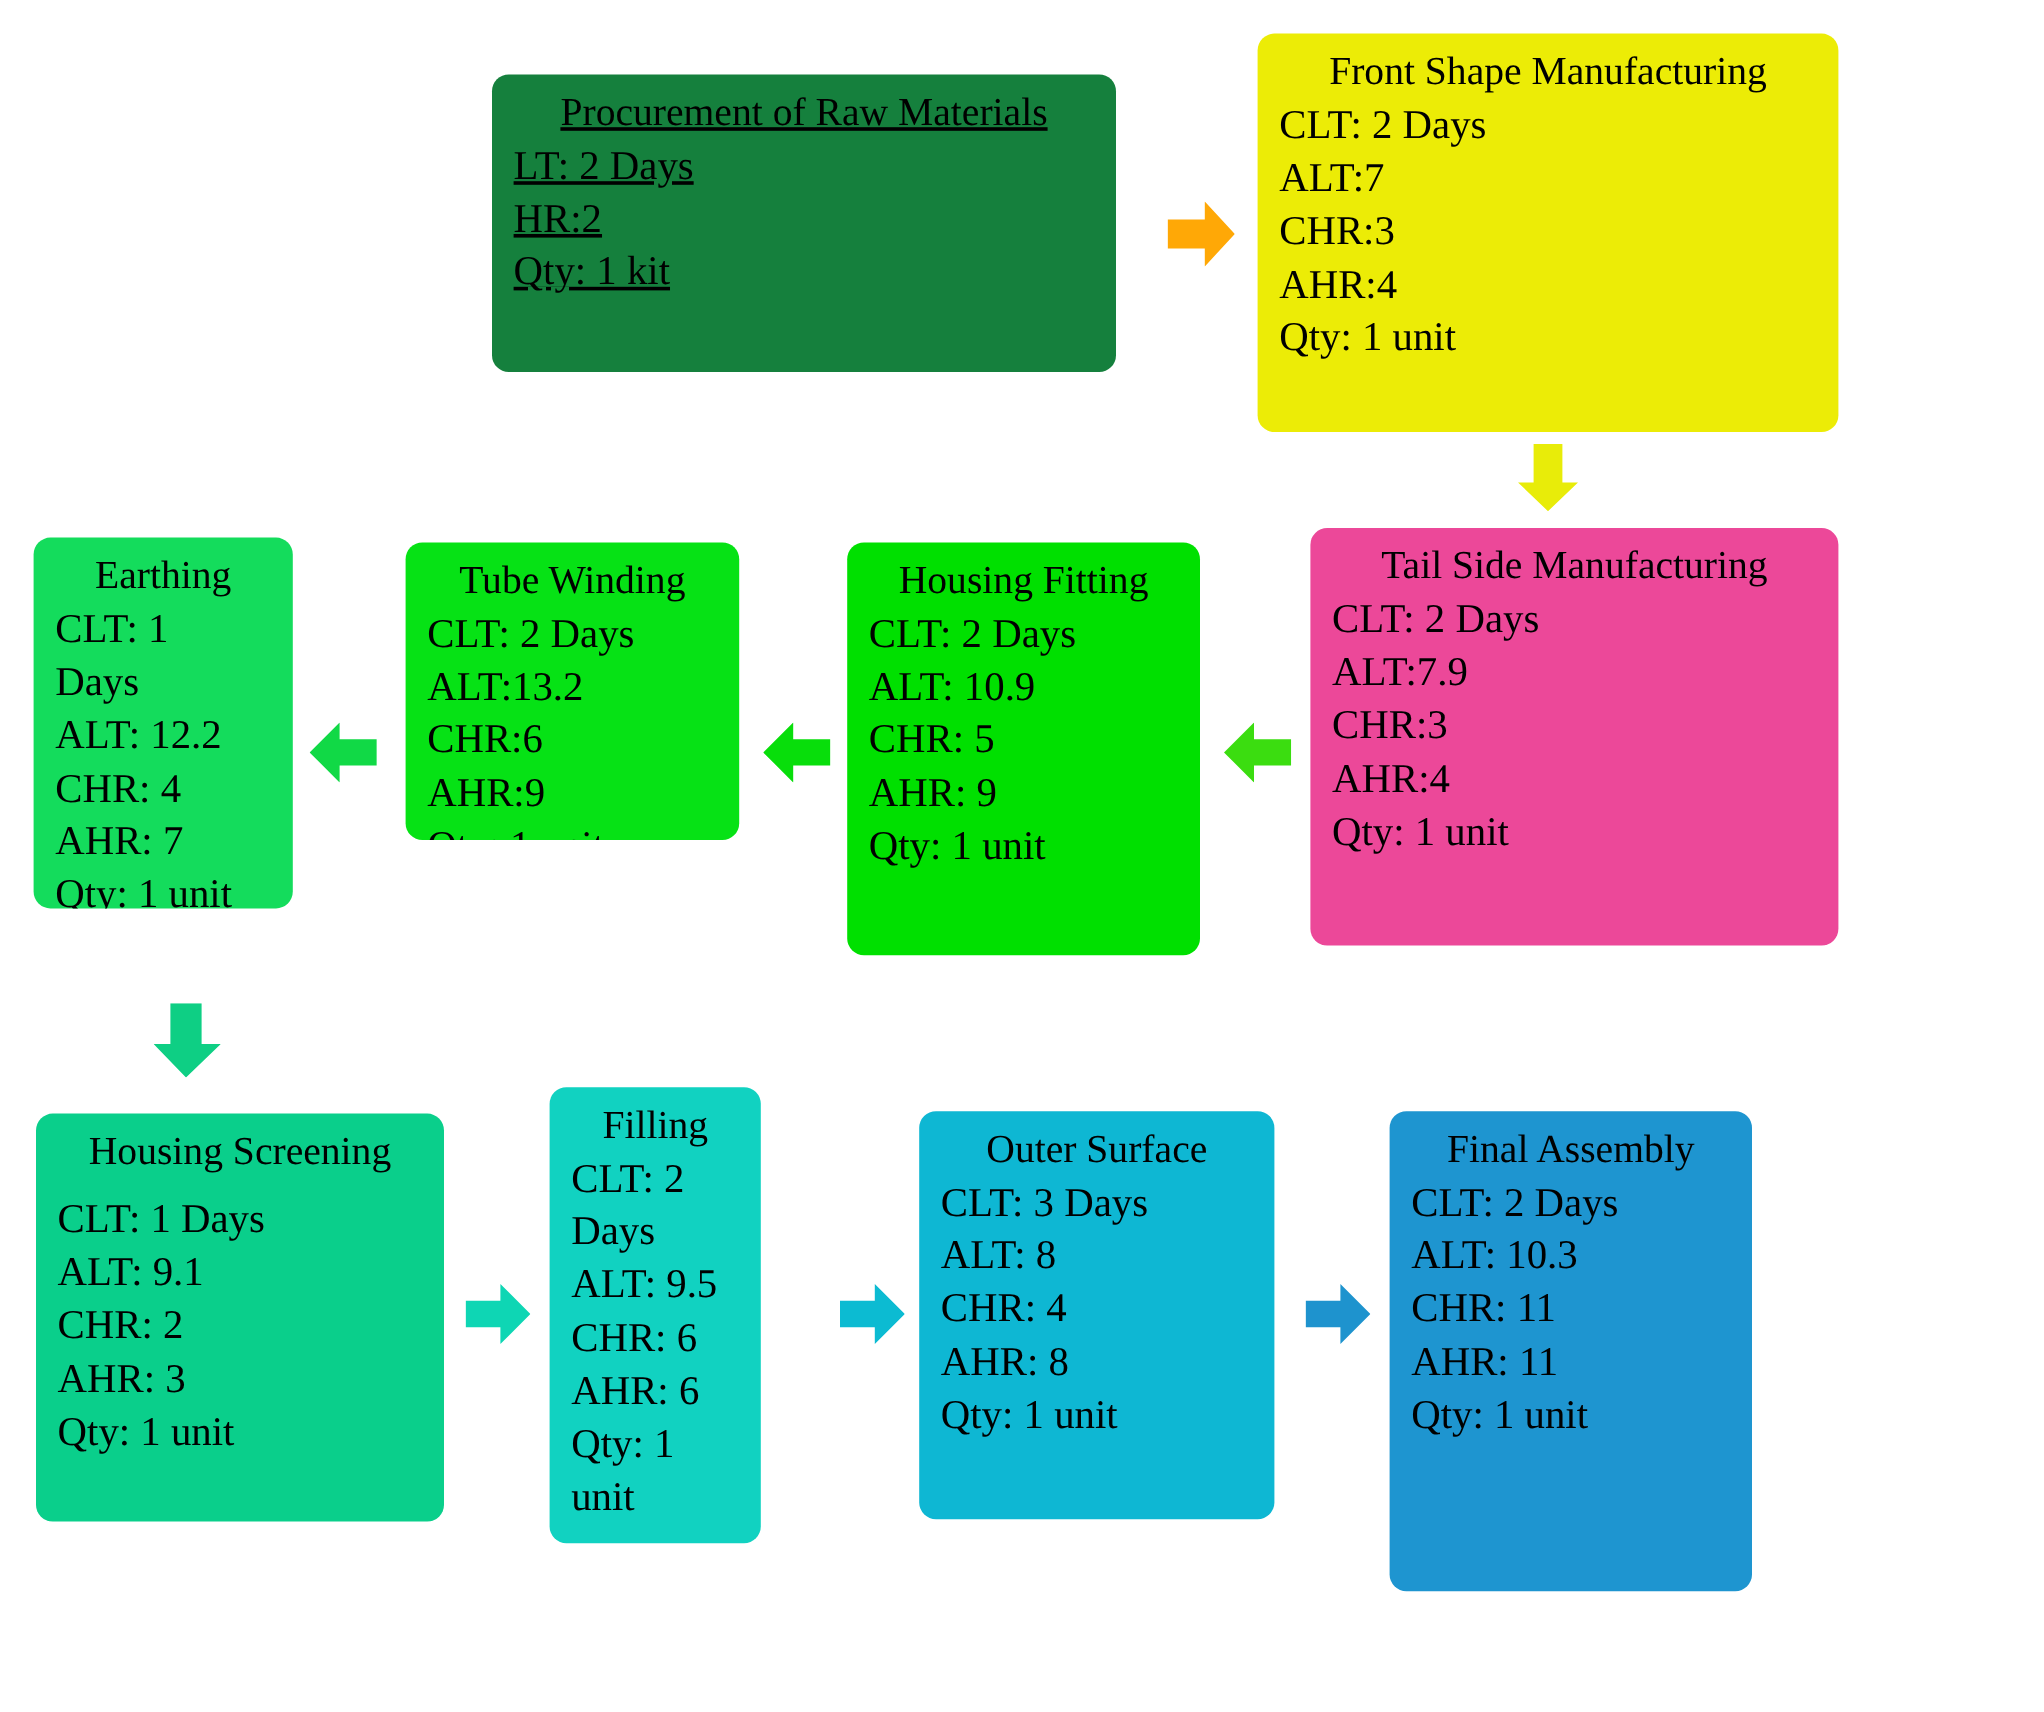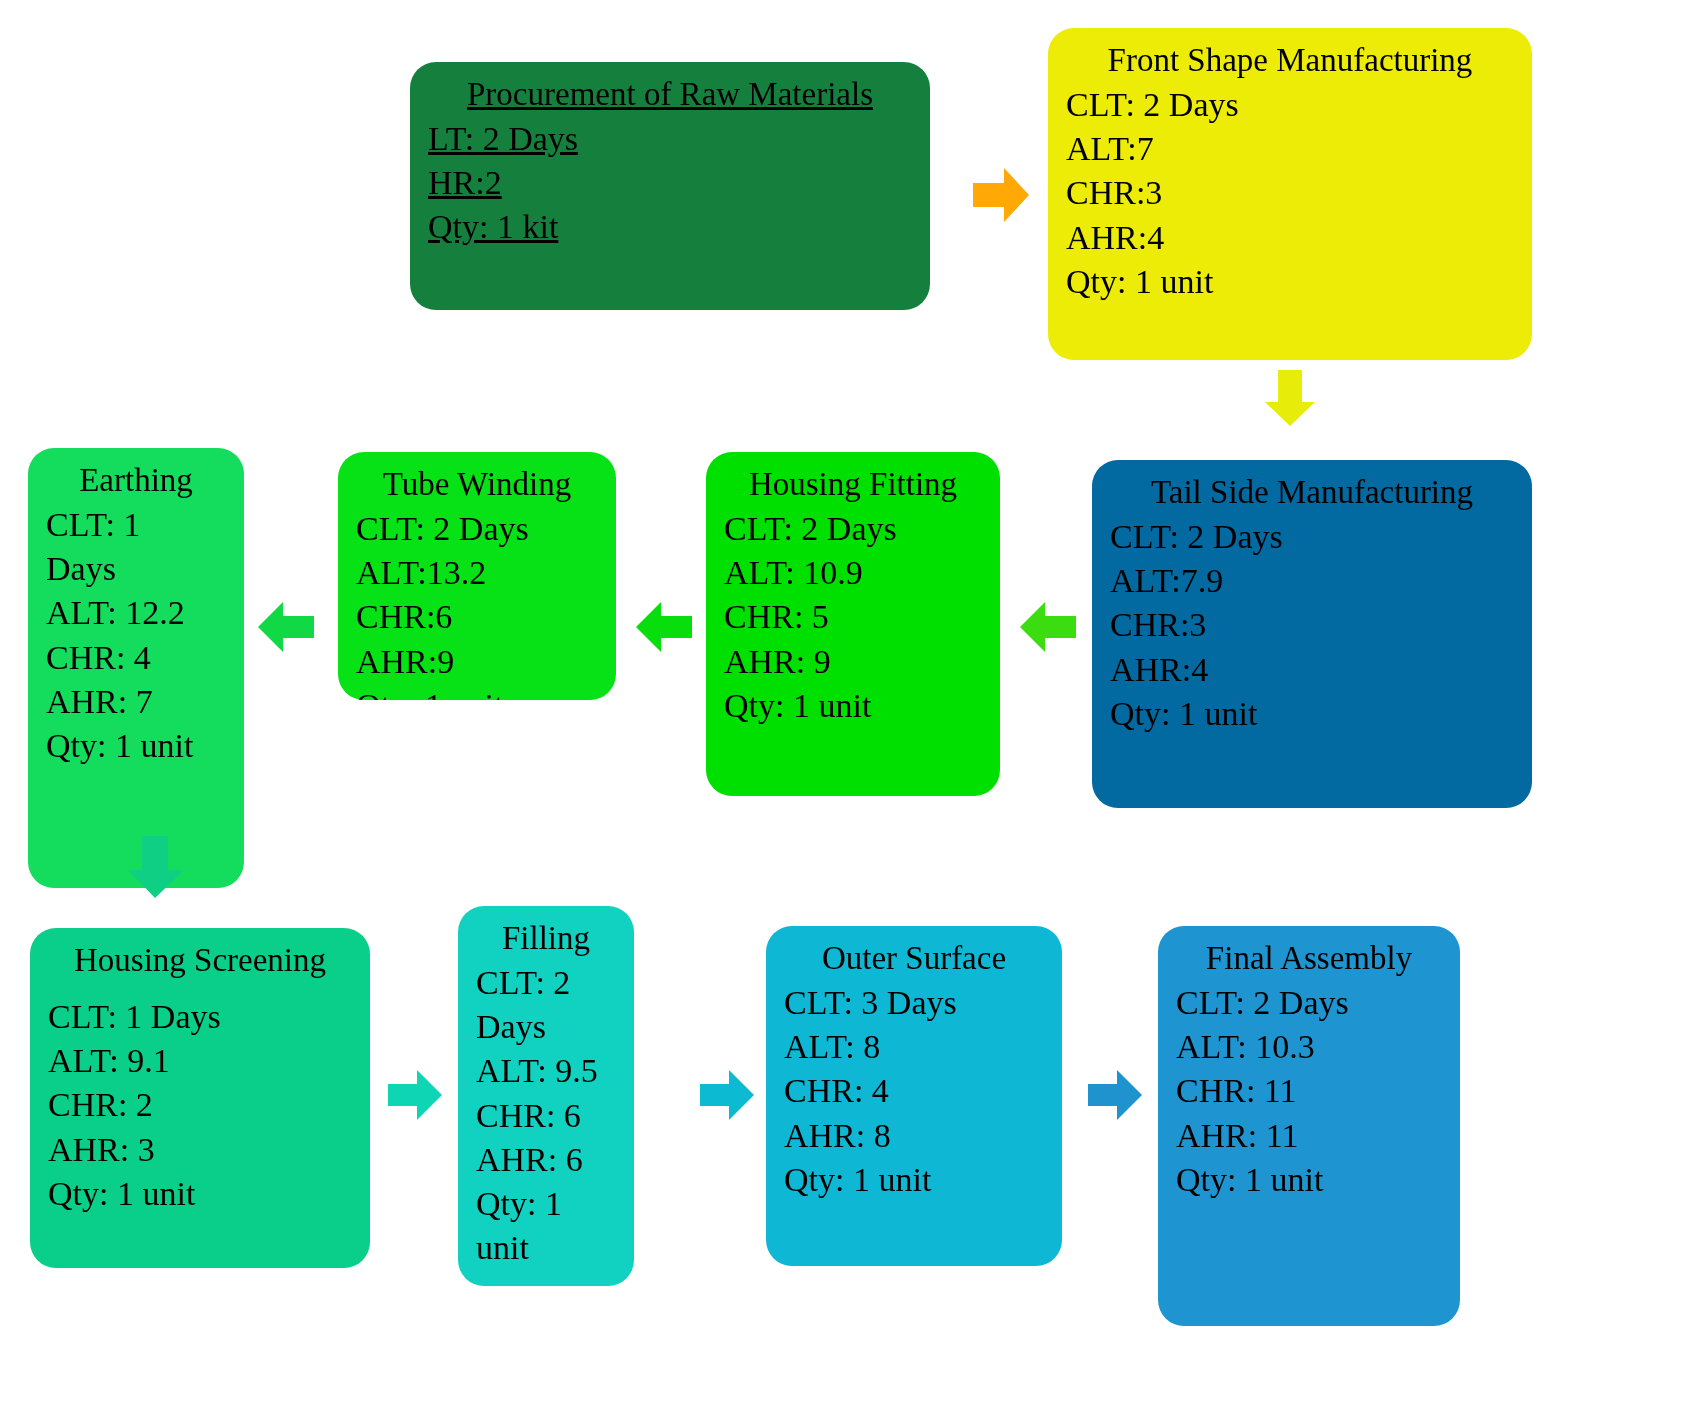--- a/index.html
+++ b/index.html
@@ -17,21 +17,21 @@
   }
   #canvas {
     position: absolute;
     left: 0; top: 0;
     width: 1703px;
     height: 1427px;
   }
   .node {
     position: absolute;
     box-sizing: border-box;
-    border-radius: 26px;
+    border-radius: 14px;
     padding: 14px 18px 12px 18px;
     display: flex;
     flex-direction: column;
     overflow: hidden;
   }
   .node-title {
     text-align: center;
     font-size: 33px;
     line-height: 1.12;
     white-space: nowrap;
@@ -83,21 +83,21 @@
       <div class="node-line">Qty: 1 unit</div>
     </div>
   </div>
 
   <div class="arrow" style="left:1265px; top:370px; width:50px; height:56px;">
     <svg viewBox="0 0 50 56" preserveAspectRatio="none">
       <polygon points="13,0 37,0 37,32 50,32 25,56 0,32 13,32" fill="#E8EC09"></polygon>
     </svg>
   </div>
 
-  <div class="node" style="left: 1092px; top: 460px; width: 440px; height: 348px; background: #0369a1;">
+  <div class="node" style="left: 1092px; top: 440px; width: 440px; height: 348px; background: #ec4899;">
     <div class="node-title">Tail Side Manufacturing</div>
     <div class="node-lines">
       <div class="node-line">CLT: 2 Days</div>
       <div class="node-line">ALT:7.9</div>
       <div class="node-line">CHR:3</div>
       <div class="node-line">AHR:4</div>
       <div class="node-line">Qty: 1 unit</div>
     </div>
   </div>
 
@@ -134,21 +134,21 @@
       <div class="node-line">Qty: 1 unit</div>
     </div>
   </div>
 
   <div class="arrow" style="left:258px; top:602px; width:56px; height:50px;">
     <svg viewBox="0 0 56 50" preserveAspectRatio="none">
       <polygon points="56,14 25,14 25,0 0,25 25,50 25,36 56,36" fill="#11D946"></polygon>
     </svg>
   </div>
 
-  <div class="node" style="left: 28px; top: 448px; width: 216px; height: 440px; background: rgb(20, 220, 92);">
+  <div class="node" style="left: 28px; top: 448px; width: 216px; height: 309px; background: rgb(20, 220, 92);">
     <div class="node-title">Earthing</div>
     <div class="node-lines">
       <div class="node-line">CLT: 1</div>
       <div class="node-line">Days</div>
       <div class="node-line">ALT: 12.2</div>
       <div class="node-line">CHR: 4</div>
       <div class="node-line">AHR: 7</div>
       <div class="node-line">Qty: 1 unit</div>
     </div>
   </div>

